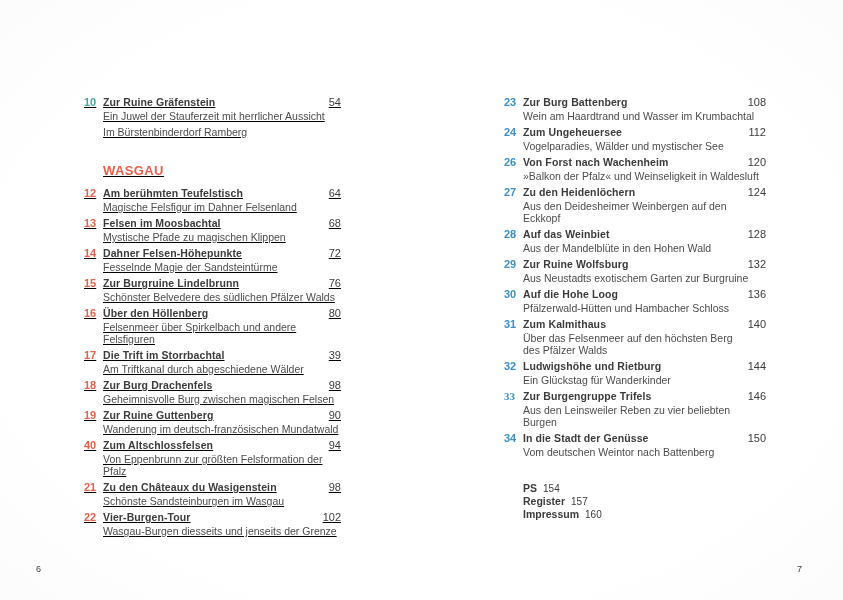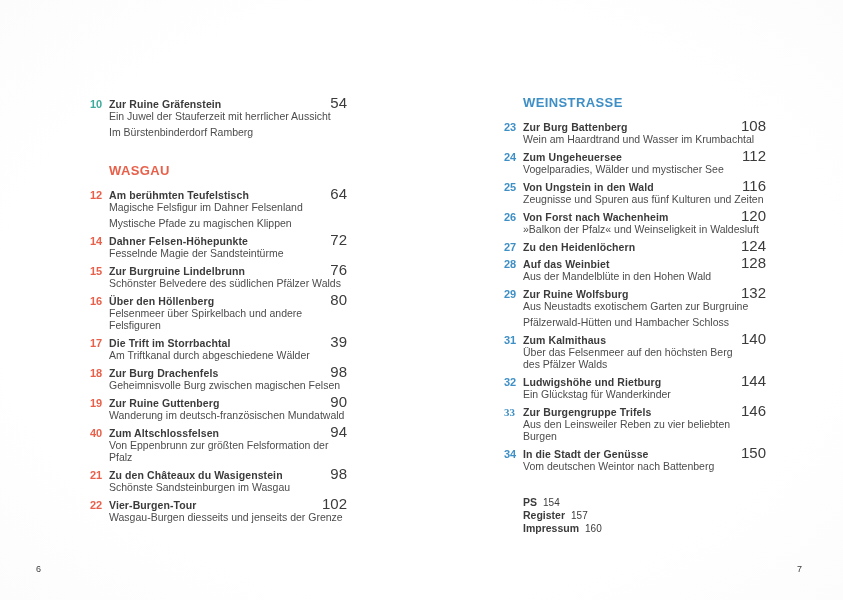--- a/index.html
+++ b/index.html
@@ -8,37 +8,37 @@
     font-family: "Liberation Sans", "DejaVu Sans", sans-serif;
     background:#ffffff;
     position:relative;
     overflow:hidden;
   }
   .spread {
     position:absolute; inset:0;
     background: radial-gradient(ellipse at 50% 50%, #ffffff 70%, #fcfcfc 100%);
   }
   .page { position:absolute; top:96px; }
-  .left-page  { left:90px;  width:257px; }
+  .left-page  { left:84px;  width:257px;text-decoration:underline; }
   .right-page { left:504px; width:262px; }
 
   .section-header {
     font-size:13px; font-weight:bold; letter-spacing:0.4px;
     margin-left:19px; margin-bottom:9px; line-height:14px;
   }
   .section-gap { margin-top:26px; }
 
   .entry { margin-bottom:4px; }
   .entry-head { display:flex; align-items:baseline; line-height:13px; height:13px; }
   .entry-num {
     width:14px; margin-right:5px; flex-shrink:0;
     font-weight:bold; font-size:11px;
   }
   .entry-title { font-weight:bold; font-size:10.5px; color:#3b3b3b; letter-spacing:0.1px; }
-  .entry-page { margin-left:auto; font-size:15px; color:#3b3b3b; padding-left:8px;text-align:right; }
+  .entry-page { margin-left:auto; font-size:11px; color:#3b3b3b; padding-left:8px;text-align:right; }
   .entry-sub {
     margin-left:19px; margin-top:1px;
     font-size:10.5px; color:#4c4c4c; line-height:12px;
     white-space:pre-line;
   }
 
   .backmatter { margin-top:24px; margin-left:19px; }
   .backmatter-row { line-height:13px; height:13px; display:flex; align-items:baseline; }
   .backmatter-label { font-weight:bold; font-size:10.5px; color:#3b3b3b;text-align:center; }
   .backmatter-page { font-size:10px; color:#3b3b3b; margin-left:6px; }
@@ -72,20 +72,25 @@
   <div class="entry">
     <div class="entry-head">
       <span class="entry-num" style="color: rgb(232, 96, 74);">12</span>
       <span class="entry-title">Am berühmten Teufelstisch</span>
       <span class="entry-page">64</span>
     </div>
     <div class="entry-sub">Magische Felsfigur im Dahner Felsenland</div>
   </div>
 
   <div class="entry">
+    <div class="entry-head">
+      <span class="entry-num" style="color: rgb(232, 96, 74);">13</span>
+      <span class="entry-title">Felsen im Moosbachtal</span>
+      <span class="entry-page">68</span>
+    </div>
     <div class="entry-sub">Mystische Pfade zu magischen Klippen</div>
   </div>
 
   <div class="entry">
     <div class="entry-head">
       <span class="entry-num" style="color: rgb(232, 96, 74);">14</span>
       <span class="entry-title">Dahner Felsen-Höhepunkte</span>
       <span class="entry-page">72</span>
     </div>
     <div class="entry-sub">Fesselnde Magie der Sandsteintürme</div>
@@ -159,64 +164,56 @@
       <span class="entry-num" style="color: rgb(232, 96, 74);">22</span>
       <span class="entry-title">Vier-Burgen-Tour</span>
       <span class="entry-page">102</span>
     </div>
     <div class="entry-sub">Wasgau-Burgen diesseits und jenseits der Grenze</div>
   </div>
 </div>
   </div>
 
   <div class="page right-page">
-    <div class="section-header" style="color: rgb(62, 143, 197);">WEINSTRASSE</div>
     <div id="right-entries">
   <div class="entry">
     <div class="entry-head">
       <span class="entry-num" style="color: rgb(62, 143, 197);">23</span>
       <span class="entry-title">Zur Burg Battenberg</span>
       <span class="entry-page">108</span>
     </div>
     <div class="entry-sub">Wein am Haardtrand und Wasser im Krumbachtal</div>
   </div>
 
   <div class="entry">
     <div class="entry-head">
       <span class="entry-num" style="color: rgb(62, 143, 197);">24</span>
       <span class="entry-title">Zum Ungeheuersee</span>
       <span class="entry-page">112</span>
     </div>
     <div class="entry-sub">Vogelparadies, Wälder und mystischer See</div>
   </div>
 
-  <div class="entry">
-    <div class="entry-head">
-      <span class="entry-num" style="color: rgb(62, 143, 197);">25</span>
-      <span class="entry-title">Von Ungstein in den Wald</span>
-      <span class="entry-page">116</span>
-    </div>
-    <div class="entry-sub">Zeugnisse und Spuren aus fünf Kulturen und Zeiten</div>
-  </div>
 
   <div class="entry">
     <div class="entry-head">
       <span class="entry-num" style="color: rgb(62, 143, 197);">26</span>
       <span class="entry-title">Von Forst nach Wachenheim</span>
       <span class="entry-page">120</span>
     </div>
     <div class="entry-sub">»Balkon der Pfalz« und Weinseligkeit in Waldesluft</div>
   </div>
 
   <div class="entry">
     <div class="entry-head">
       <span class="entry-num" style="color: rgb(62, 143, 197);">27</span>
       <span class="entry-title">Zu den Heidenlöchern</span>
       <span class="entry-page">124</span>
     </div>
+    <div class="entry-sub">Aus den Deidesheimer Weinbergen auf den Eckkopf</div>
   </div>
 
   <div class="entry">
     <div class="entry-head">
       <span class="entry-num" style="color: rgb(62, 143, 197);">28</span>
       <span class="entry-title">Auf das Weinbiet</span>
       <span class="entry-page">128</span>
     </div>
     <div class="entry-sub">Aus der Mandelblüte in den Hohen Wald</div>
   </div>
@@ -224,20 +221,25 @@
   <div class="entry">
     <div class="entry-head">
       <span class="entry-num" style="color: rgb(62, 143, 197);">29</span>
       <span class="entry-title">Zur Ruine Wolfsburg</span>
       <span class="entry-page">132</span>
     </div>
     <div class="entry-sub">Aus Neustadts exotischem Garten zur Burgruine</div>
   </div>
 
   <div class="entry">
+    <div class="entry-head">
+      <span class="entry-num" style="color: rgb(62, 143, 197);">30</span>
+      <span class="entry-title">Auf die Hohe Loog</span>
+      <span class="entry-page">136</span>
+    </div>
     <div class="entry-sub">Pfälzerwald-Hütten und Hambacher Schloss</div>
   </div>
 
   <div class="entry">
     <div class="entry-head">
       <span class="entry-num" style="color: rgb(62, 143, 197);">31</span>
       <span class="entry-title">Zum Kalmithaus</span>
       <span class="entry-page">140</span>
     </div>
     <div class="entry-sub">Über das Felsenmeer auf den höchsten Berg

